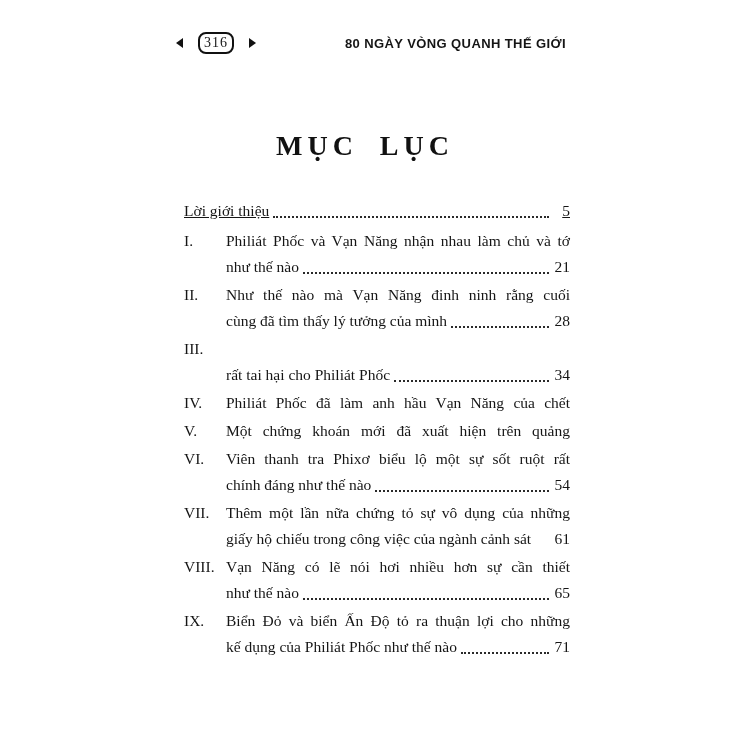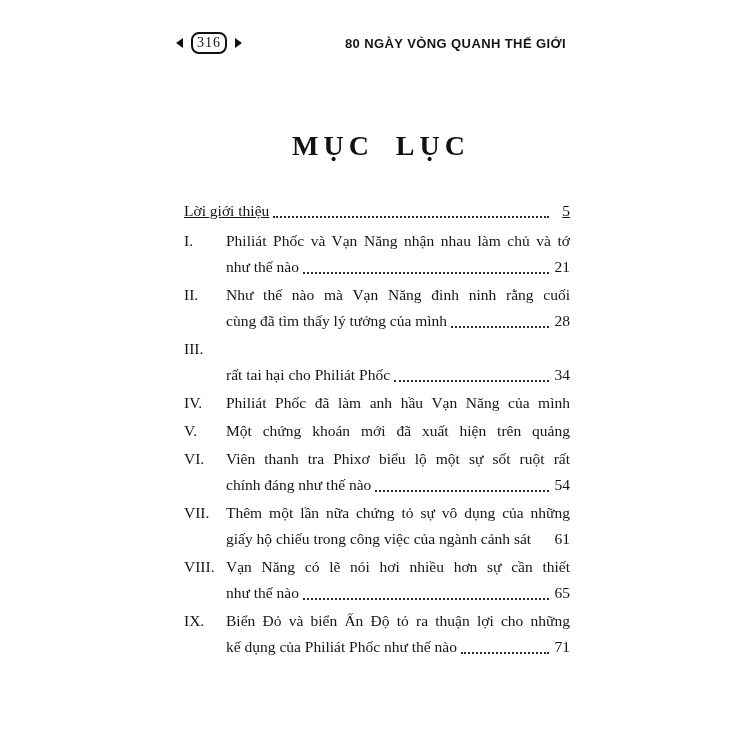--- a/index.html
+++ b/index.html
@@ -21,21 +21,21 @@
     position: absolute;
     left: 176px; right: 184px; top: 31px;
     height: 24px;
     display: flex;
     justify-content: space-between;
     align-items: center;
   }
   .page-marker {
     display: flex;
     align-items: center;
-    gap: 8px;
+    gap: 15px;
   }
   .tri { width: 0; height: 0; }
   .tri-left  { border-top: 5px solid transparent; border-bottom: 5px solid transparent; border-right: 7px solid #111; }
   .tri-right { border-top: 5px solid transparent; border-bottom: 5px solid transparent; border-left: 7px solid #111; }
   .marker-box {
     border: 2px solid #111;
     border-radius: 8px;
     padding: 0 4px 1px 4px;
     font-size: 14px;
     line-height: 17px;
@@ -46,21 +46,21 @@
     font-family: "Liberation Sans", sans-serif;
     font-weight: bold;
     font-size: 13px;
     letter-spacing: 0.4px;
     white-space: nowrap;
   }
 
   
   .title {
     position: absolute;
-    top: 129px; left: 188px; width: 386px;
+    top: 129px; left: 172px; width: 386px;
     margin: 0;
     text-align: center;
     font-family: "Liberation Serif", serif;
     font-weight: bold;
     font-size: 28px;
     line-height: 34px;
     letter-spacing: 5px;
     word-spacing: 10px;
     color: #111;
   }
@@ -166,21 +166,21 @@
     <div class="row2">
       <span class="num-spacer"></span>
       <span class="l2">rất tai hại cho Philiát Phốc</span>
       <span class="leader"></span>
       <span class="pagenum">34</span>
     </div>
   </div>
         <div class="entry">
     <div class="row1">
       <span class="num">IV.</span>
-      <span class="l1">Philiát Phốc đã làm anh hầu Vạn Năng của mình</span>
+      <span class="l1">Philiát Phốc đã làm anh hầu Vạn Năng của chết</span>
     </div>
   </div>
         <div class="entry">
     <div class="row1">
       <span class="num">V.</span>
       <span class="l1">Một chứng khoán mới đã xuất hiện trên quảng</span>
     </div>
   </div>
         <div class="entry">
     <div class="row1">

